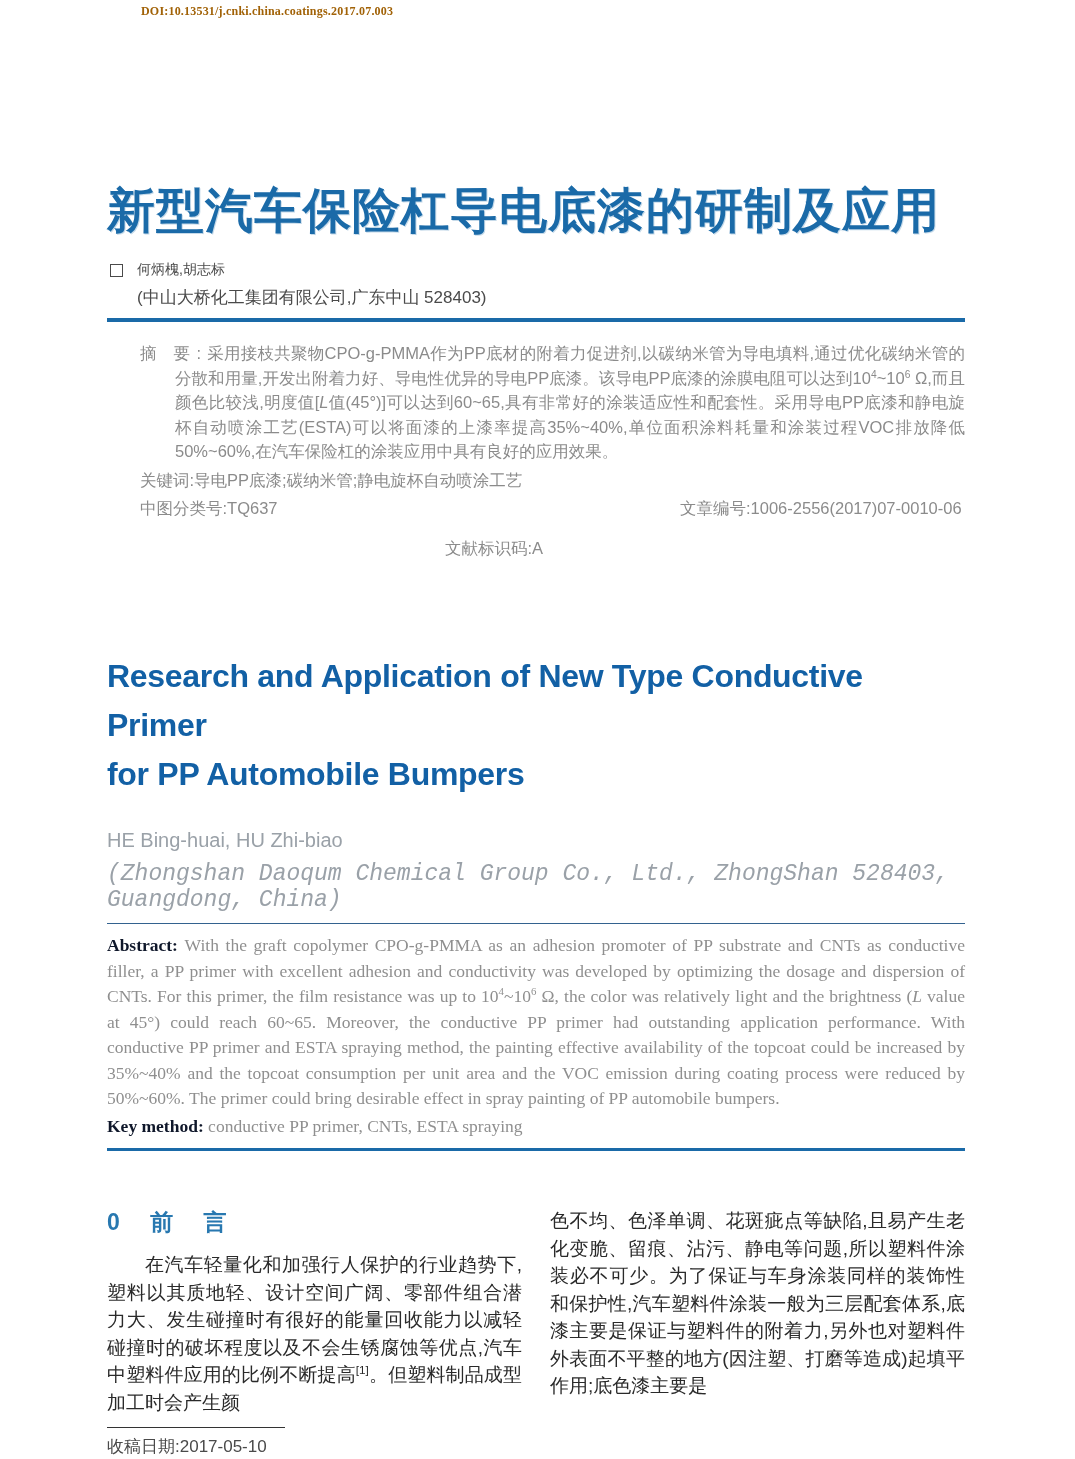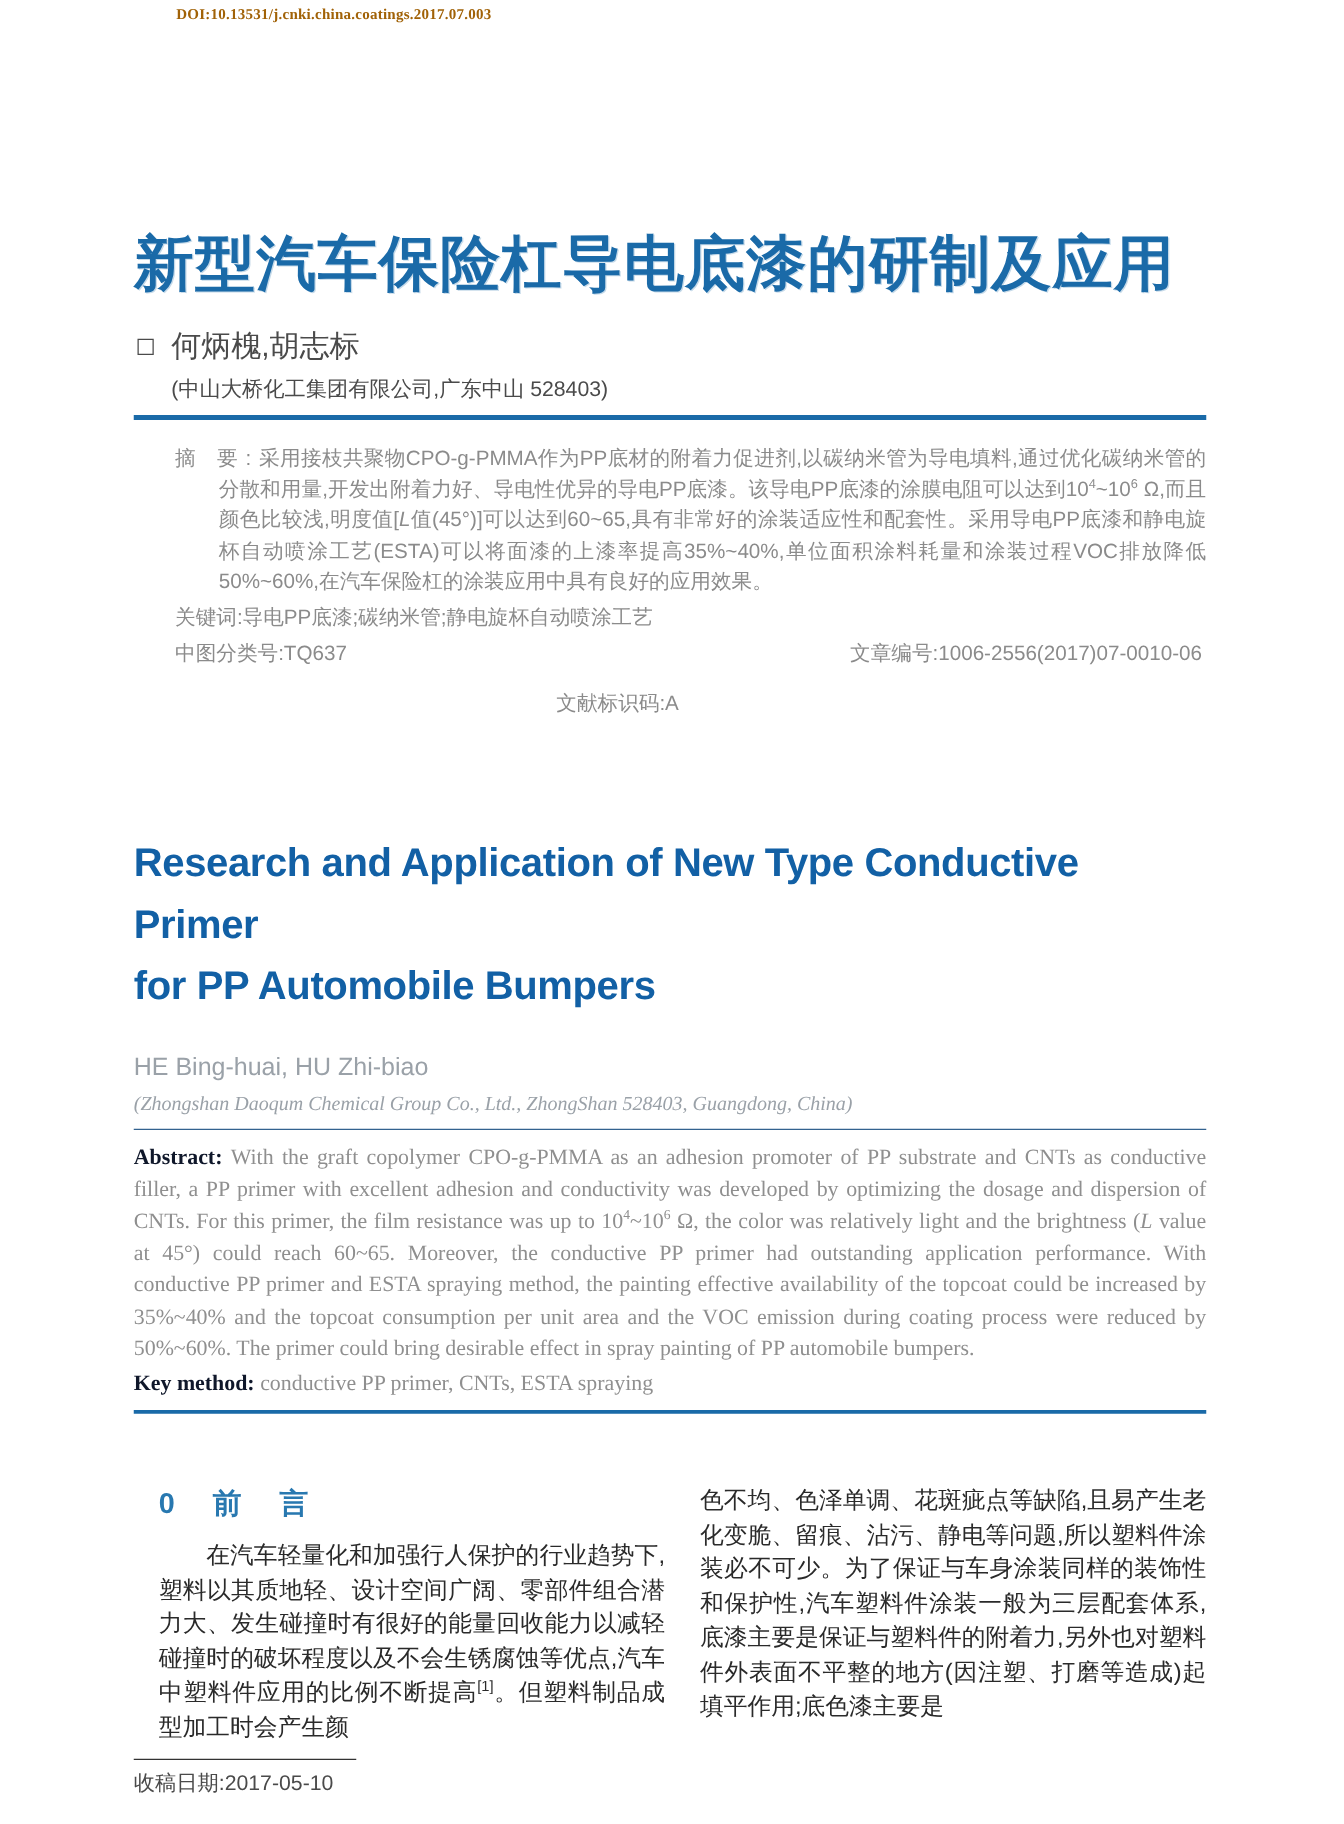--- a/index.html
+++ b/index.html
@@ -34,21 +34,21 @@
 
   
   .cn-title{
     margin-top:160px;
     font-size:48px;font-weight:bold;color:#1a6aa8;
     letter-spacing:1px;white-space:nowrap;
     text-shadow:1px 1px 0 rgba(26,106,168,.25);
   }
   .authors-row{
     margin-top:18px;display:flex;align-items:center;
-    font-size:24px;color:#4a4a4a;
+    font-size:14px;color:#4a4a4a;
   }
   .author-marker{
     display:inline-block;width:13px;height:13px;
     border:1.5px solid #4a4a4a;margin-right:14px;margin-left:3px;
     box-sizing:border-box;
   }
   .affil-cn{margin-top:7px;margin-left:30px;font-size:17px;color:#4a4a4a;}
   .rule-blue{height:4px;background:#1a6aa8;margin-top:9px;}
 
   
@@ -71,42 +71,42 @@
 
   
   .en-title{
     margin-top:92px;
     color:#1260a5;font-weight:bold;font-size:32px;line-height:49px;
     letter-spacing:-.3px;
   }
   .en-authors{margin-top:30px;font-size:20px;color:#9aa1a8;}
   .en-affil{
     margin-top:9px;
-    font-family:Liberation Serif, serif;
-    font-style:italic;font-size:16px;color:#9aa1a8;
+    font-family:Liberation Mono, monospace;
+    font-style:italic;font-size:23px;color:#9aa1a8;
   }
   .thin-rule{height:0;border-top:1.5px solid #33628f;margin-top:10px;}
 
   
   .en-abstract{
     margin-top:9px;
     font-family:"Liberation Serif","DejaVu Serif",serif;
     font-size:17.5px;line-height:25.5px;color:#8f8f8f;
     text-align:justify;
   }
   .en-abstract .b, .en-keywords .b{font-weight:bold;color:#0f172a;}
   .en-keywords{
     margin-top:2px;
     font-family:"Liberation Serif","DejaVu Serif",serif;
     font-size:17.5px;line-height:25.5px;color:#8f8f8f;
   }
   .rule-blue2{height:3px;background:#1a6aa8;margin-top:9px;}
 
   
-  .columns{margin-top:56px;display:flex;gap:28px;margin-left:20px;}
+  .columns{margin-top:56px;display:flex;gap:28px;}
   .col{flex:1 1 0;}
   .sec-heading{
     color:#2878b0;font-size:23px;font-weight:bold;
     letter-spacing:12px;margin-bottom:13px;
   }
   .body-p{
     font-size:19px;line-height:27.5px;color:#2a2a2a;
     text-align:justify;margin:0;
   }
   .indent2{text-indent:2em;}

